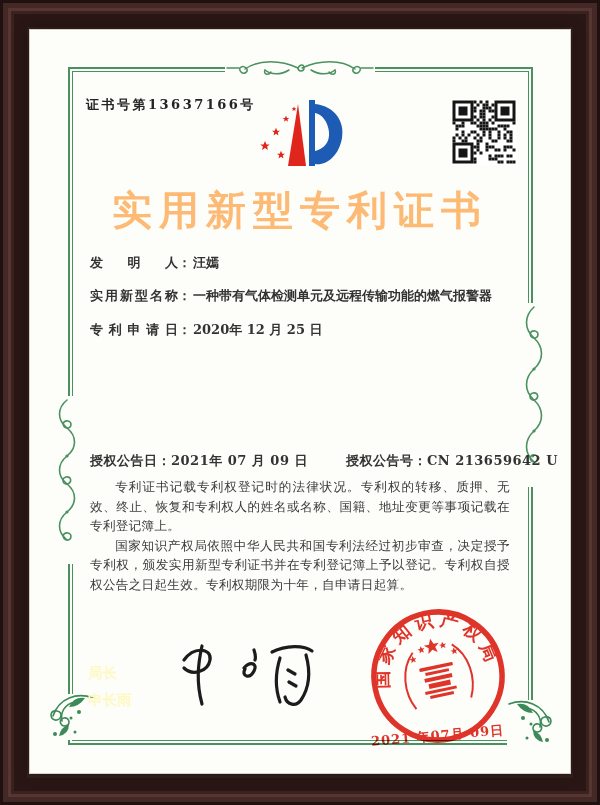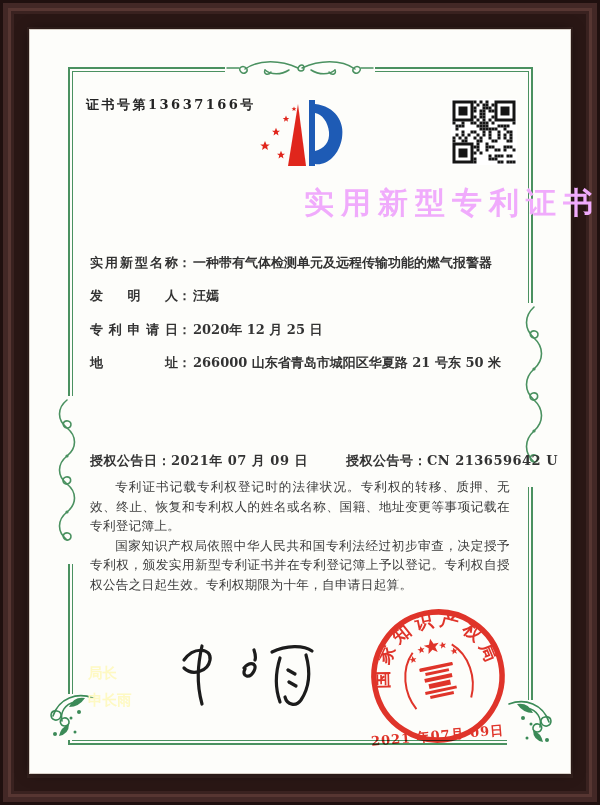--- a/index.html
+++ b/index.html
@@ -39,22 +39,22 @@
   .content { position:absolute; inset:0; z-index:5; }
 
   .cert-no {
     position:absolute; left:86px; top:96px;
     font-size:13px; font-weight:600; letter-spacing:2.5px; color:#242424;
   }
   .logo { position:absolute; left:252px; top:94px; }
   .qr { position:absolute; left:451px; top:99px; width:66px; height:66px; background:#fff; }
   .title {
     position:absolute; left:0; right:0; top:183px;
-    text-align:right; font-size:30px; font-weight:700;
-    letter-spacing:7px; color:#f0abfc;
+    text-align:center; font-size:40px; font-weight:700;
+    letter-spacing:7px; color:#fdba74;
   }
   .fields { position:absolute; left:90px; right:88px; top:254px; }
   .f-row { height:20px; margin-bottom:13.4px; font-size:13px; font-weight:600; color:#333; white-space:nowrap; }
   .f-label {
     display:inline-block; width:88px; vertical-align:top;
     text-align:justify; text-align-last:justify; -moz-text-align-last:justify;
   }
   .f-colon { display:inline-block; margin-right:2px; }
   .grant-row {
     position:absolute; left:90px; right:60px; top:452px;
@@ -313,30 +313,27 @@
         <rect x="48" y="60" width="3" height="3" fill="#151515"></rect>
         <rect x="54" y="60" width="3" height="3" fill="#151515"></rect>
         <rect x="57" y="60" width="3" height="3" fill="#151515"></rect>
         <rect x="60" y="60" width="3" height="3" fill="#151515"></rect>
       </svg></div>
 
   <div class="title">实用新型专利证书</div>
 
   <div class="fields">
     <div class="f-row">
+      <span class="f-label">发明人</span><span class="f-colon">：</span><span>汪嫣</span>
+    </div>
+    <div class="f-row">
       <span class="f-label">实用新型名称</span><span class="f-colon">：</span><span>一种带有气体检测单元及远程传输功能的燃气报警器</span>
     </div>
     <div class="f-row">
-      <span class="f-label">发明人</span><span class="f-colon">：</span><span>汪嫣</span>
-    </div>
-    <div class="f-row">
       <span class="f-label">专利申请日</span><span class="f-colon">：</span><span>2020年 12 月 25 日</span>
-    </div>
-    <div class="f-row">
-      <span class="f-label">地址</span><span class="f-colon">：</span><span>266000 山东省青岛市城阳区华夏路 21 号东 50 米</span>
     </div>
   </div>
 
   <div class="grant-row">
     <span>
       <span>授权公告日</span><span>：</span><span>2021年 07 月 09 日</span>
     </span>
     <span class="grant-right">
       <span>授权公告号</span><span>：</span><span>CN 213659642 U</span>
     </span>

